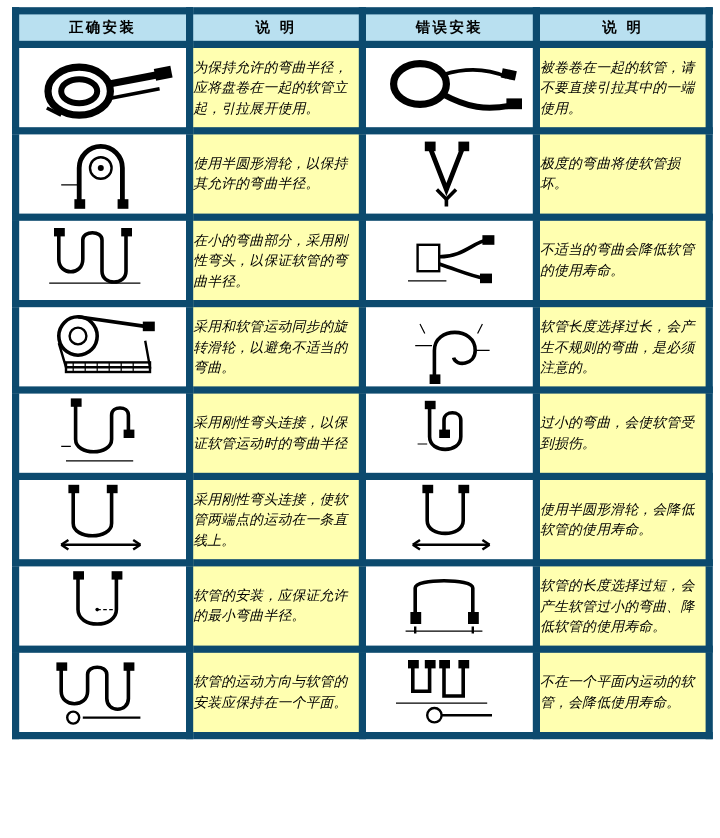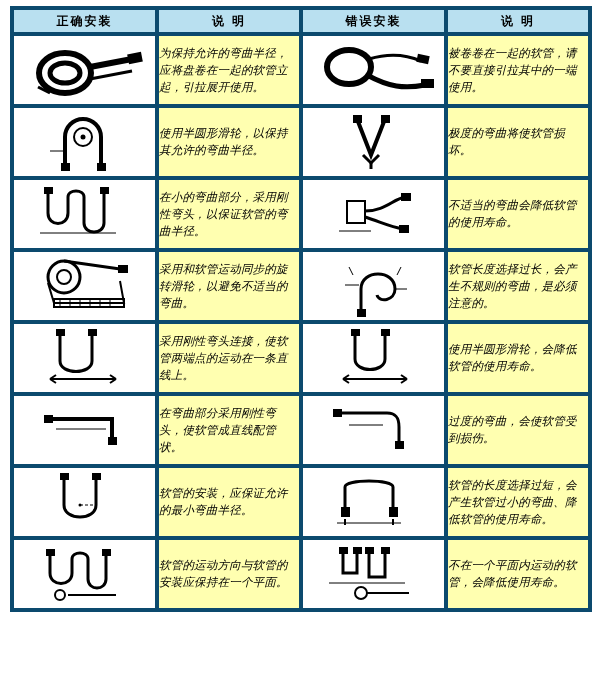--- a/index.html
+++ b/index.html
@@ -28,21 +28,21 @@
     margin: 2px 0 6px 4px;
     line-height: 20px;
   }
   table.main {
     border-collapse: collapse;
     width: 578px;
     table-layout: fixed;
     border: 1px solid #000;
   }
   table.main td, table.main th {
-    border: 4px solid #0c4a6e;
+    border: 6px solid #0c4a6e;
     padding: 0;
     vertical-align: middle;
   }
   thead th {
     background: #b9e0f0;
     font-size: 12px;
     font-weight: bold;
     height: 22px;
     letter-spacing: 2px;
     text-align: center;
@@ -182,20 +182,41 @@
             <path d="M52 58 L52 34 C52 14 86 14 86 34 C86 46 70 48 68 40" fill="none" stroke="#000" stroke-width="3"></path>
             <rect x="48" y="54" width="9" height="8" fill="#000"></rect>
             <path d="M36 30 L50 30" stroke="#000" stroke-width="1"></path>
             <path d="M86 34 L98 34" stroke="#000" stroke-width="1"></path>
             <path d="M40 12 L44 20 M92 12 L88 20" stroke="#000" stroke-width="1"></path>
           </svg>
         </td>
         <td class="desc-cell">软管长度选择过长，会产生不规则的弯曲，是必须注意的。</td>
       </tr>
 
+      <tr>
+        <td class="img-cell">
+          <svg class="svgwrap" width="130" height="62" viewBox="0 0 130 62">
+            <path d="M42 6 L42 36 C42 50 72 50 72 36 L72 16 C72 8 86 8 86 16 L86 30" fill="none" stroke="#000" stroke-width="3"></path>
+            <rect x="38" y="2" width="9" height="7" fill="#000"></rect>
+            <rect x="82" y="28" width="9" height="7" fill="#000"></rect>
+            <path d="M30 42 L38 42" stroke="#000" stroke-width="1"></path>
+            <path d="M34 54 L90 54" stroke="#000" stroke-width="1"></path>
+          </svg>
+        </td>
+        <td class="desc-cell">采用刚性弯头连接，以保证软管运动时的弯曲半径</td>
+        <td class="img-cell">
+          <svg class="svgwrap" width="130" height="62" viewBox="0 0 130 62">
+            <path d="M48 8 L48 34 C48 48 74 48 74 34 L74 20 C74 12 60 12 60 20 L60 30" fill="none" stroke="#000" stroke-width="3"></path>
+            <rect x="44" y="4" width="9" height="7" fill="#000"></rect>
+            <rect x="56" y="28" width="9" height="7" fill="#000"></rect>
+            <path d="M38 40 L46 40" stroke="#000" stroke-width="1"></path>
+          </svg>
+        </td>
+        <td class="desc-cell">过小的弯曲，会使软管受到损伤。</td>
+      </tr>
 
       <tr>
         <td class="img-cell">
           <svg class="svgwrap" width="130" height="62" viewBox="0 0 130 62">
             <path d="M40 6 L40 34 C40 48 72 48 72 34 L72 6" fill="none" stroke="#000" stroke-width="3"></path>
             <rect x="36" y="2" width="9" height="7" fill="#000"></rect>
             <rect x="68" y="2" width="9" height="7" fill="#000"></rect>
             <path d="M30 52 L96 52" stroke="#000" stroke-width="2"></path>
             <path d="M30 52 L36 48 M30 52 L36 56" stroke="#000" stroke-width="2" fill="none"></path>
             <path d="M96 52 L90 48 M96 52 L90 56" stroke="#000" stroke-width="2" fill="none"></path>
@@ -208,40 +229,20 @@
             <rect x="42" y="2" width="9" height="7" fill="#000"></rect>
             <rect x="72" y="2" width="9" height="7" fill="#000"></rect>
             <path d="M34 52 L98 52" stroke="#000" stroke-width="2"></path>
             <path d="M34 52 L40 48 M34 52 L40 56" stroke="#000" stroke-width="2" fill="none"></path>
             <path d="M98 52 L92 48 M98 52 L92 56" stroke="#000" stroke-width="2" fill="none"></path>
           </svg>
         </td>
         <td class="desc-cell">使用半圆形滑轮，会降低软管的使用寿命。</td>
       </tr>
 
-      <tr>
-        <td class="img-cell">
-          <svg class="svgwrap" width="130" height="62" viewBox="0 0 130 62">
-            <path d="M30 20 L92 20 L92 40" fill="none" stroke="#000" stroke-width="4"></path>
-            <rect x="24" y="16" width="9" height="8" fill="#000"></rect>
-            <rect x="88" y="38" width="9" height="8" fill="#000"></rect>
-            <path d="M36 30 L86 30" stroke="#000" stroke-width="1"></path>
-          </svg>
-        </td>
-        <td class="desc-cell">在弯曲部分采用刚性弯头，使软管成直线配管状。</td>
-        <td class="img-cell">
-          <svg class="svgwrap" width="130" height="62" viewBox="0 0 130 62">
-            <path d="M30 14 L78 14 C88 14 90 20 90 28 L90 44" fill="none" stroke="#000" stroke-width="3"></path>
-            <rect x="24" y="10" width="9" height="8" fill="#000"></rect>
-            <rect x="86" y="42" width="9" height="8" fill="#000"></rect>
-            <path d="M40 26 L74 26" stroke="#000" stroke-width="1"></path>
-          </svg>
-        </td>
-        <td class="desc-cell">过度的弯曲，会使软管受到损伤。</td>
-      </tr>
 
       <tr>
         <td class="img-cell">
           <svg class="svgwrap" width="130" height="62" viewBox="0 0 130 62">
             <path d="M44 6 L44 34 C44 50 76 50 76 34 L76 6" fill="none" stroke="#000" stroke-width="3"></path>
             <rect x="40" y="2" width="9" height="7" fill="#000"></rect>
             <rect x="72" y="2" width="9" height="7" fill="#000"></rect>
             <path d="M60 34 L76 34" stroke="#000" stroke-width="1" stroke-dasharray="3 2"></path>
             <circle cx="60" cy="34" r="1.5" fill="#000"></circle>
           </svg>

